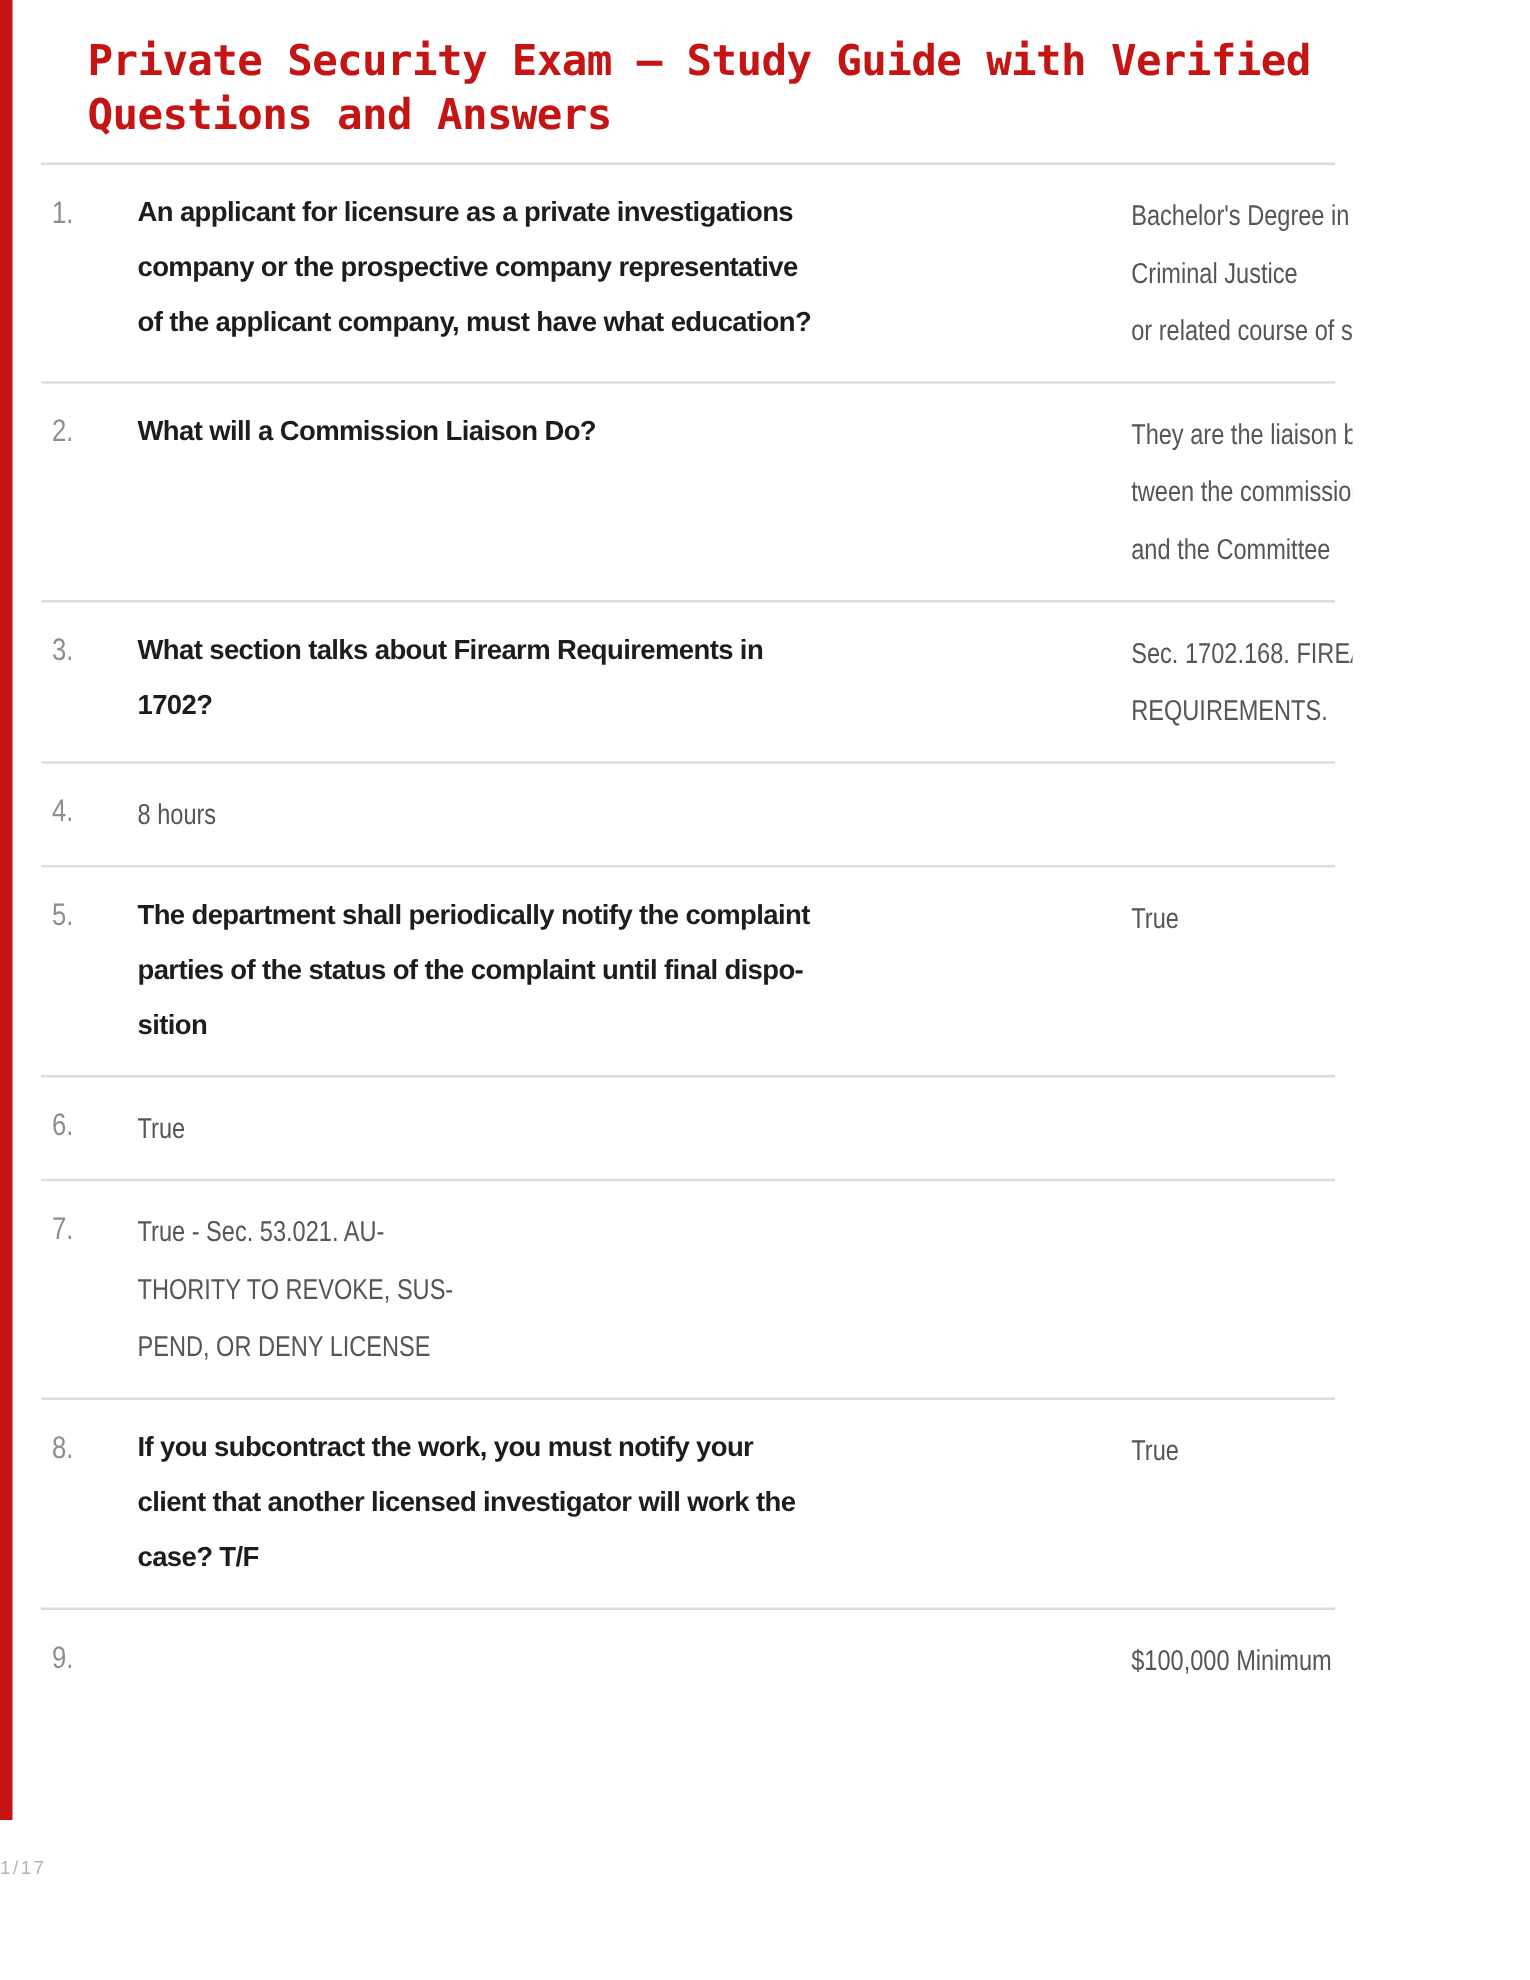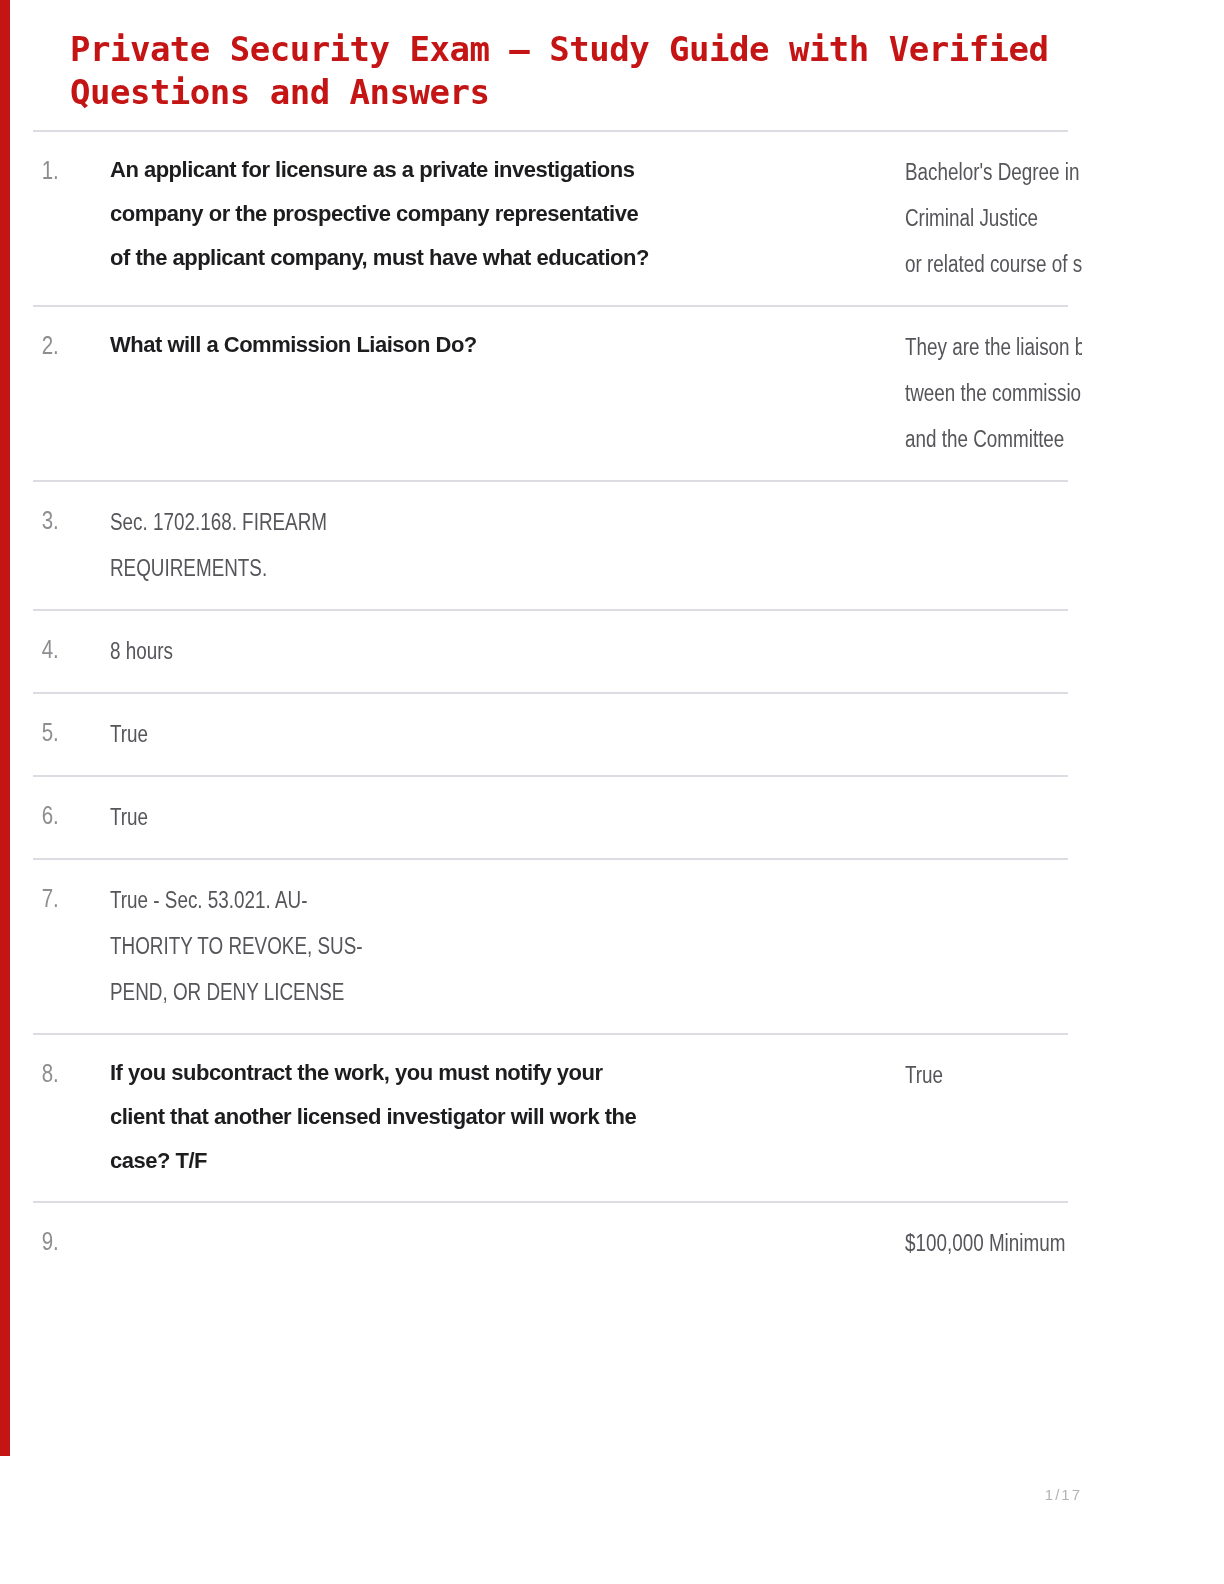--- a/index.html
+++ b/index.html
@@ -67,21 +67,21 @@
   }
   .condensed {
     transform: scaleX(0.82);
     transform-origin: 0 0;
   }
   .qa-row:last-child .divider { display: none; }
   .footer {
     position: absolute;
     top: 1486px;
     left: 0; right: 0;
-    text-align: right;
+    text-align: left;
     font-size: 15px;
     letter-spacing: 2px;
     color: #b3b3b8;
   }
 </style>
 </head>
 <body>
 
 <div class="page">
   <div class="accent-bar"></div>
@@ -110,37 +110,42 @@
       <div class="answer condensed">They are the liaison be-
 tween the commission
 and the Committee</div>
     </div>
     <div class="divider"></div>
   </div>
 
   <div class="qa-row">
     <div class="qa-grid">
       <div class="num condensed">3.</div>
+      <div class="question">What section talks about Firearm Requirements in
+1702?</div>
       <div class="answer condensed">Sec. 1702.168. FIREARM
 REQUIREMENTS.</div>
     </div>
     <div class="divider"></div>
   </div>
 
   <div class="qa-row">
     <div class="qa-grid">
       <div class="num condensed">4.</div>
       <div class="answer condensed">8 hours</div>
     </div>
     <div class="divider"></div>
   </div>
 
   <div class="qa-row">
     <div class="qa-grid">
       <div class="num condensed">5.</div>
+      <div class="question">The department shall periodically notify the complaint
+parties of the status of the complaint until final dispo-
+sition</div>
       <div class="answer condensed">True</div>
     </div>
     <div class="divider"></div>
   </div>
 
   <div class="qa-row">
     <div class="qa-grid">
       <div class="num condensed">6.</div>
       <div class="answer condensed">True</div>
     </div>

